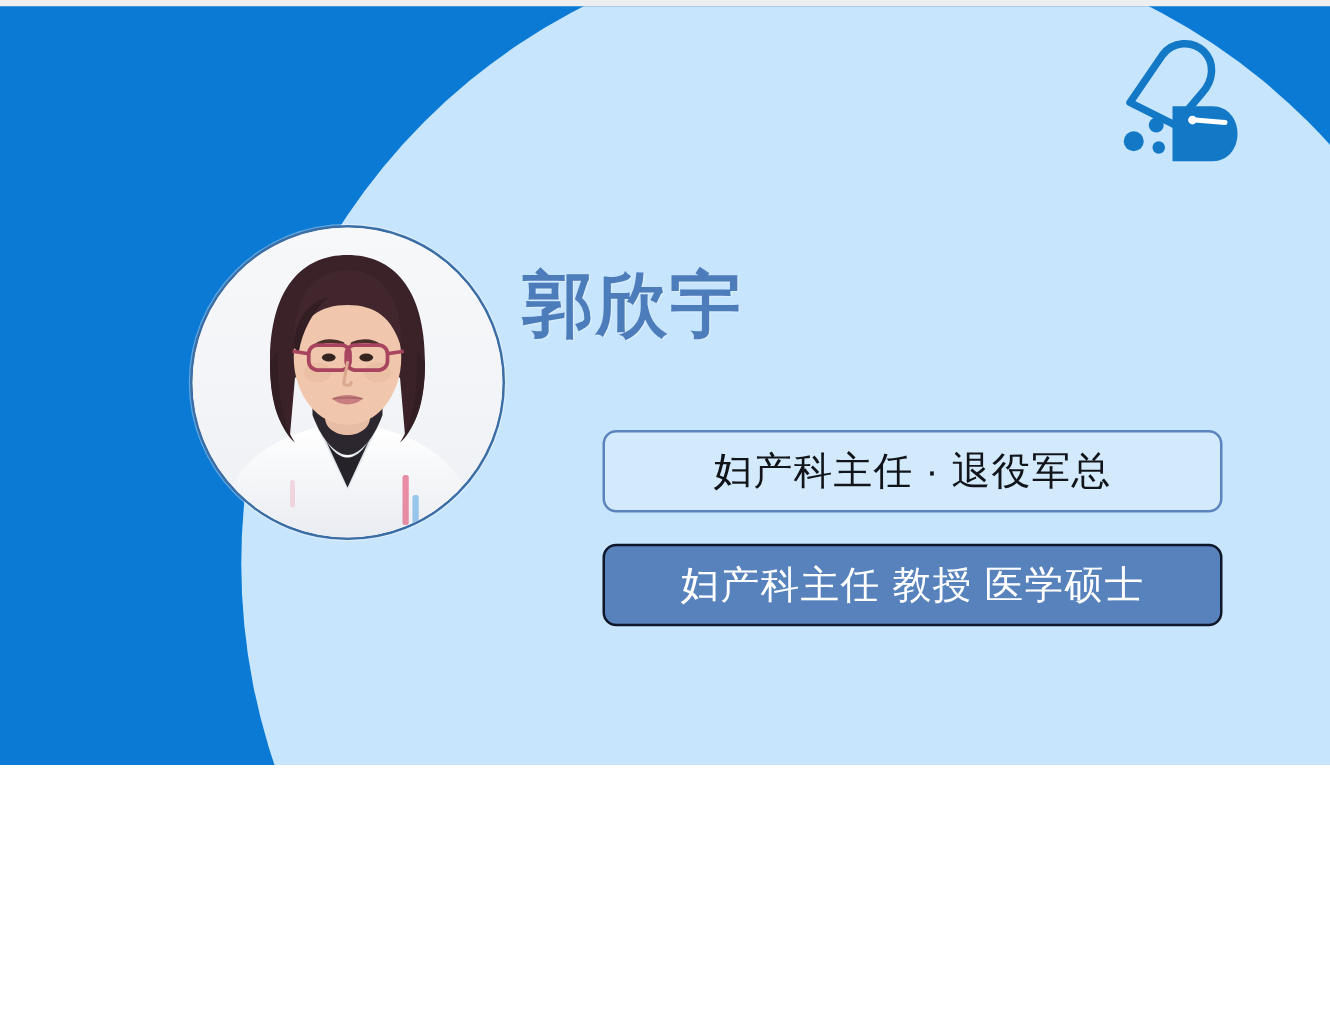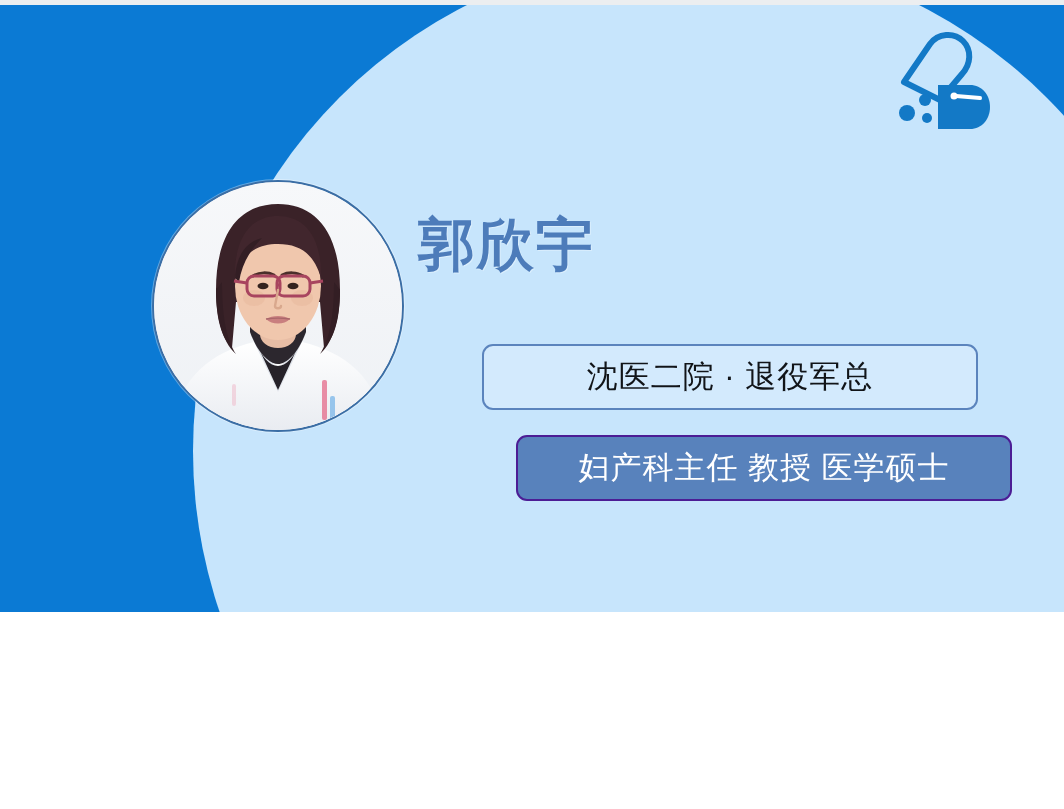--- a/index.html
+++ b/index.html
@@ -120,24 +120,23 @@
     font-size: 31px;
     letter-spacing: 1px;
     white-space: nowrap;
   }
   .cred-pill.outline {
     border: 2px solid #5b84bd;
     background: #d3eafd;
     color: #111418;
   }
   .cred-pill.filled {
-    border: 2px solid #4c1d95;
+    border: 2px solid #0f172a;
     background: #5882bc;
     color: #ffffff;
-    margin-left: 34px;
   }
 </style>
 </head>
 <body>
 
 <div id="card">
 
   <div class="top-strip"></div>
 
   <div class="stage">
@@ -221,21 +220,21 @@
         <path d="M112 137 C118 133 130 133 136 137 C130 143 118 143 112 137 Z" fill="#c97f7f"></path>
         <path d="M112 137 C119 136 129 136 136 137" stroke="#a9666a" stroke-width="1.4" fill="none"></path>
       </g>
     </svg>
   </div>
 
   <div class="doctor-name">郭欣宇</div>
 
   <div class="cred-list">
     <div class="cred-pill outline">
-      <span>沈医二院 · 退役军总</span>
+      <span>妇产科主任 · 退役军总</span>
     </div>
     <div class="cred-pill filled">
       <span>妇产科主任  教授  医学硕士</span>
     </div>
   </div>
 
   <div class="bottom-strip"></div>
 </div>
 
 </body></html>

